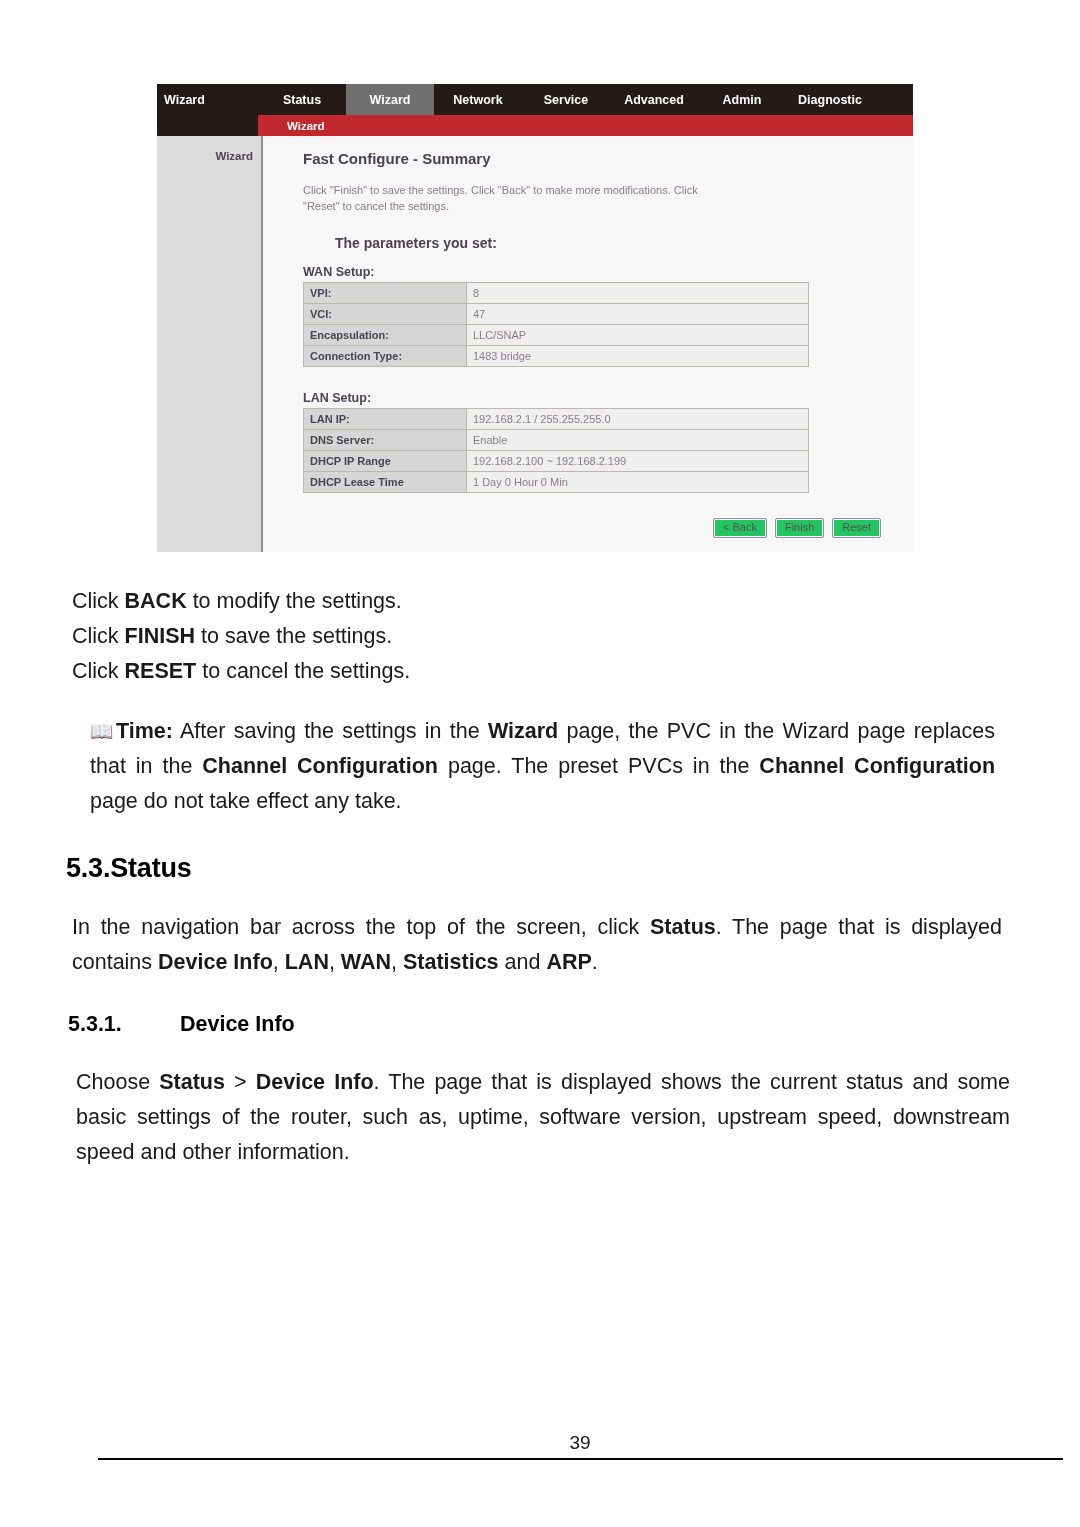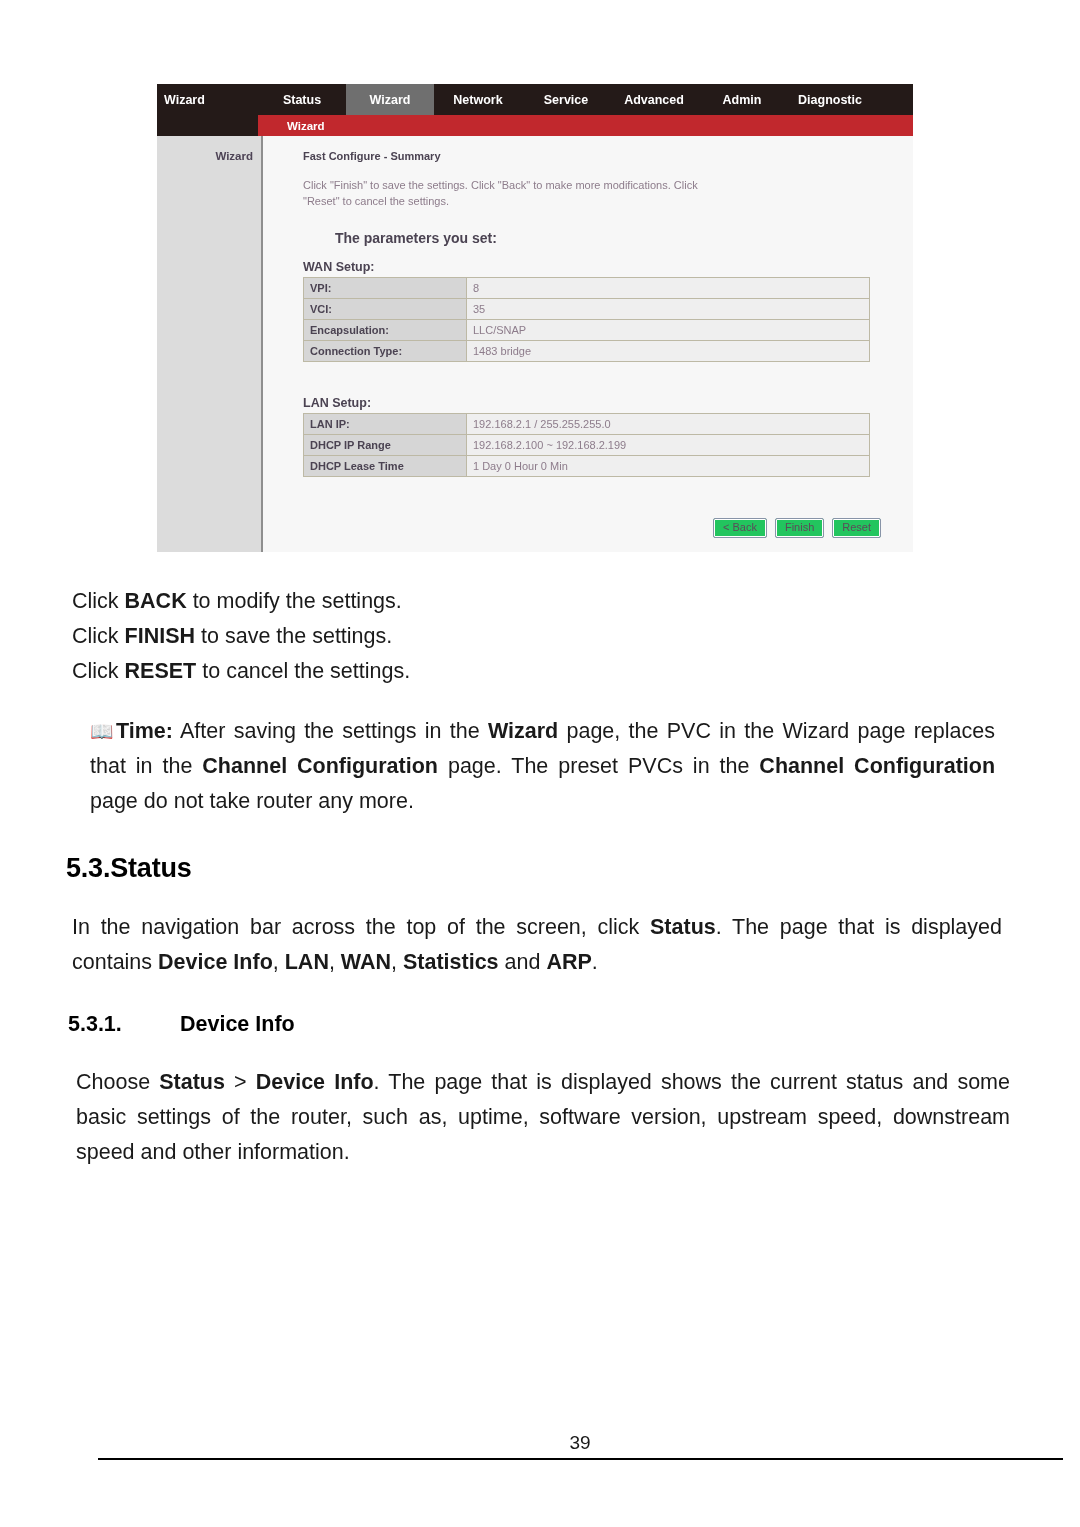--- a/index.html
+++ b/index.html
@@ -117,21 +117,21 @@
     color: #4e4456;
   }
   .ui-content {
     flex: 1 1 auto;
     background: #f7f7f7;
     padding: 14px 0 0 40px;
     box-sizing: border-box;
     position: relative;
   }
   .content-title {
-    font-size: 11px;
+    font-size: 15px;
     font-weight: bold;
     color: #4b4352;
     margin-bottom: 16px;
   }
   .content-desc {
     font-size: 11px;
     color: #8d7c8b;
     line-height: 1.45;
     width: 420px;
     margin-bottom: 20px;
@@ -145,22 +145,22 @@
   }
   .group-title {
     font-size: 12.5px;
     font-weight: bold;
     color: #4b4352;
     margin-bottom: 3px;
   }
 
   table.param-table {
     border-collapse: collapse;
-    width: 567px;
-    margin-bottom: 34px;
+    width: 506px;
+    margin-bottom: 24px;
     border: 1px solid #bdb9a5;
   }
   table.param-table td {
     height: 20px;
     font-size: 11px;
     padding: 0 6px;
     border: 1px solid #bdb9a5;
     vertical-align: middle;
   }
   td.param-label {
@@ -319,39 +319,43 @@
 
       <div class="group-title">WAN Setup:</div>
       <table class="param-table">
         <tbody>
           <tr>
             <td class="param-label">VPI:</td>
             <td class="param-value">8</td>
           </tr>
           <tr>
             <td class="param-label">VCI:</td>
-            <td class="param-value">35</td>
+            <td class="param-value">47</td>
           </tr>
           <tr>
             <td class="param-label">Encapsulation:</td>
             <td class="param-value">LLC/SNAP</td>
           </tr>
           <tr>
             <td class="param-label">Connection Type:</td>
             <td class="param-value">1483 bridge</td>
           </tr>
         </tbody>
       </table>
 
       <div class="group-title">LAN Setup:</div>
       <table class="param-table">
         <tbody>
           <tr>
             <td class="param-label">LAN IP:</td>
             <td class="param-value">192.168.2.1 / 255.255.255.0</td>
+          </tr>
+          <tr>
+            <td class="param-label">DNS Server:</td>
+            <td class="param-value">Enable</td>
           </tr>
           <tr>
             <td class="param-label">DHCP IP Range</td>
             <td class="param-value">192.168.2.100 ~ 192.168.2.199</td>
           </tr>
           <tr>
             <td class="param-label">DHCP Lease Time</td>
             <td class="param-value">1 Day 0 Hour 0 Min</td>
           </tr>
         </tbody>
@@ -367,21 +371,21 @@
   </div>
 </div>
 
 <div class="doc-text" id="click-lines">
   <div class="para"><span>Click </span><b>BACK</b><span> to modify the settings.</span></div>
   <div class="para"><span>Click </span><b>FINISH</b><span> to save the settings.</span></div>
   <div class="para"><span>Click </span><b>RESET</b><span> to cancel the settings.</span></div>
 </div>
 
 <div class="doc-text" id="note-block">
-  <div class="para"><span class="book-icon">📖</span><b>Time:</b><span> After saving the settings in the </span><b>Wizard</b><span> page, the PVC in the Wizard page replaces that in the </span><b>Channel Configuration</b><span> page. The preset PVCs in the </span><b>Channel Configuration</b><span> page do not take router any more.</span></div>
+  <div class="para"><span class="book-icon">📖</span><b>Time:</b><span> After saving the settings in the </span><b>Wizard</b><span> page, the PVC in the Wizard page replaces that in the </span><b>Channel Configuration</b><span> page. The preset PVCs in the </span><b>Channel Configuration</b><span> page do not take effect any take.</span></div>
 </div>
 
 <div class="doc-text" id="heading-53">5.3.Status</div>
 
 <div class="doc-text" id="para-status">
   <div class="para"><span>In the navigation bar across the top of the screen, click </span><b>Status</b><span>. The page that is displayed contains </span><b>Device Info</b><span>, </span><b>LAN</b><span>, </span><b>WAN</b><span>, </span><b>Statistics</b><span> and </span><b>ARP</b><span>.</span></div>
 </div>
 
 <div class="doc-text" id="heading-531">
   <span class="num">5.3.1.</span><span>Device Info</span>

